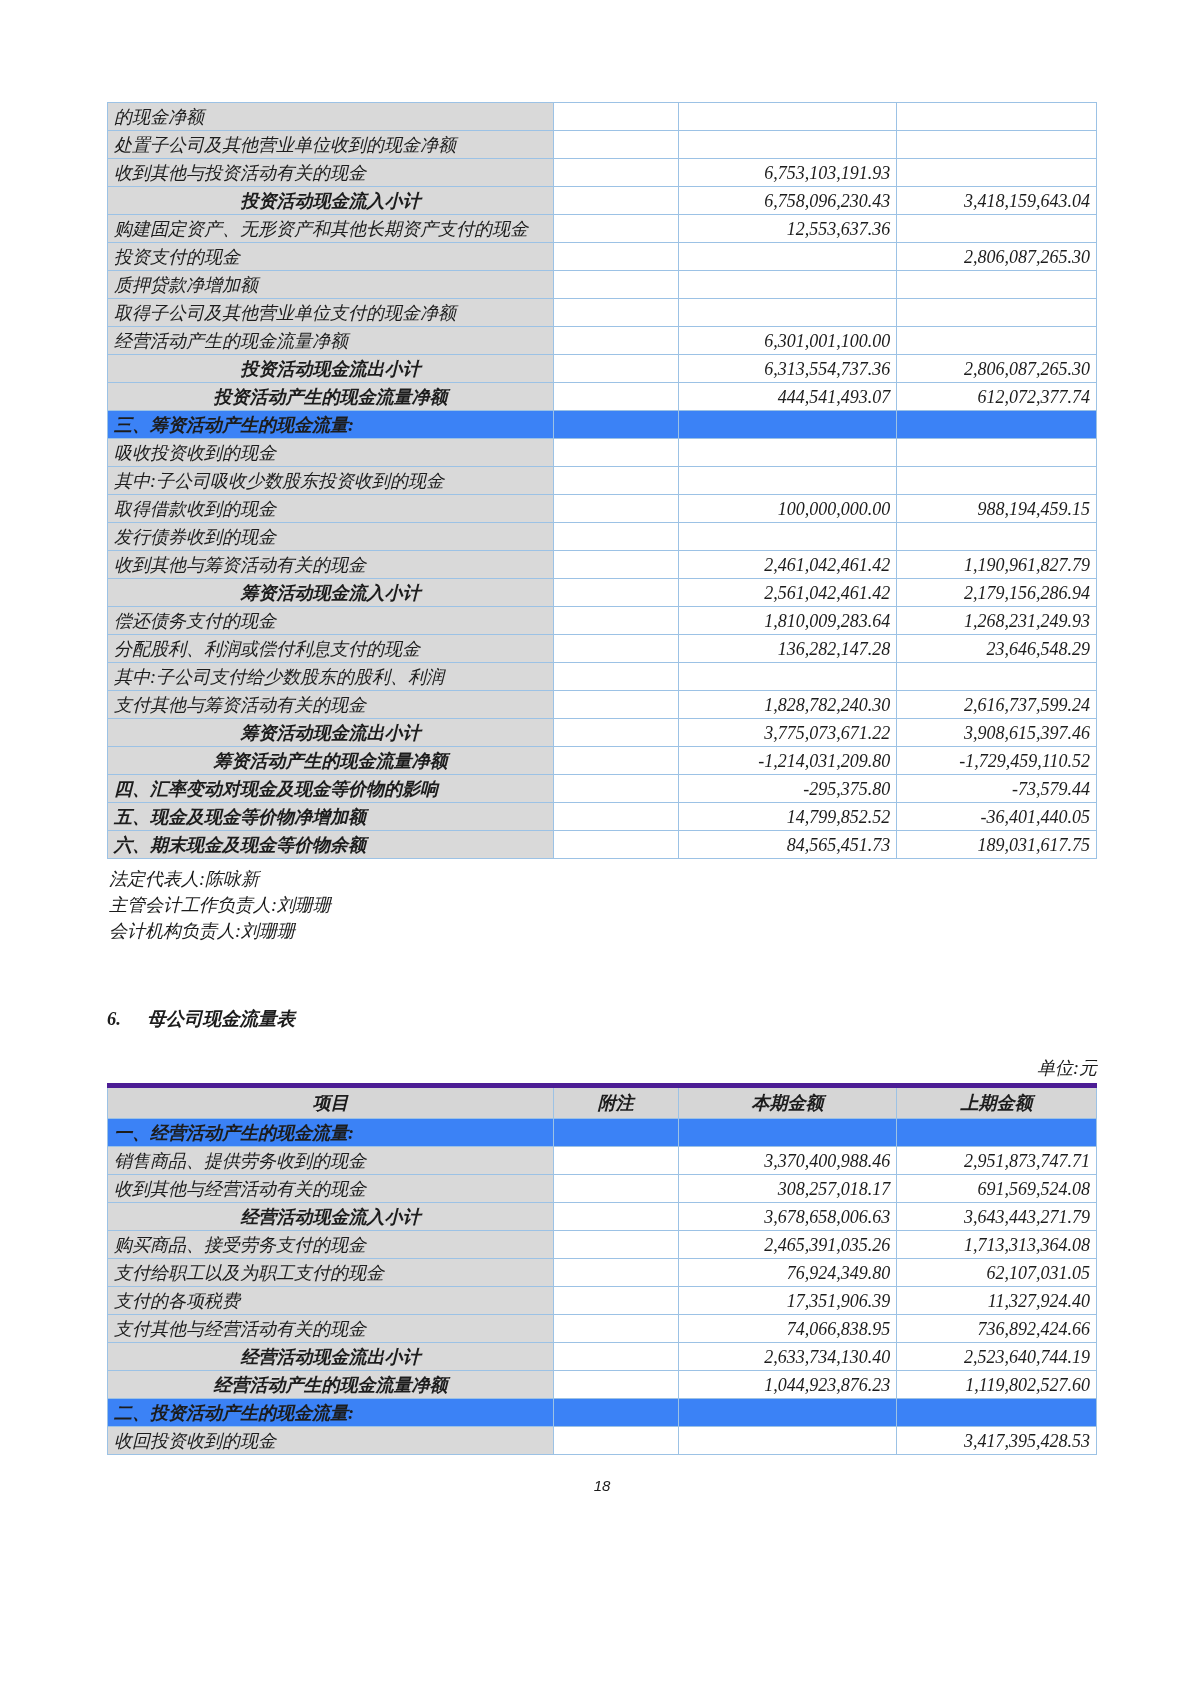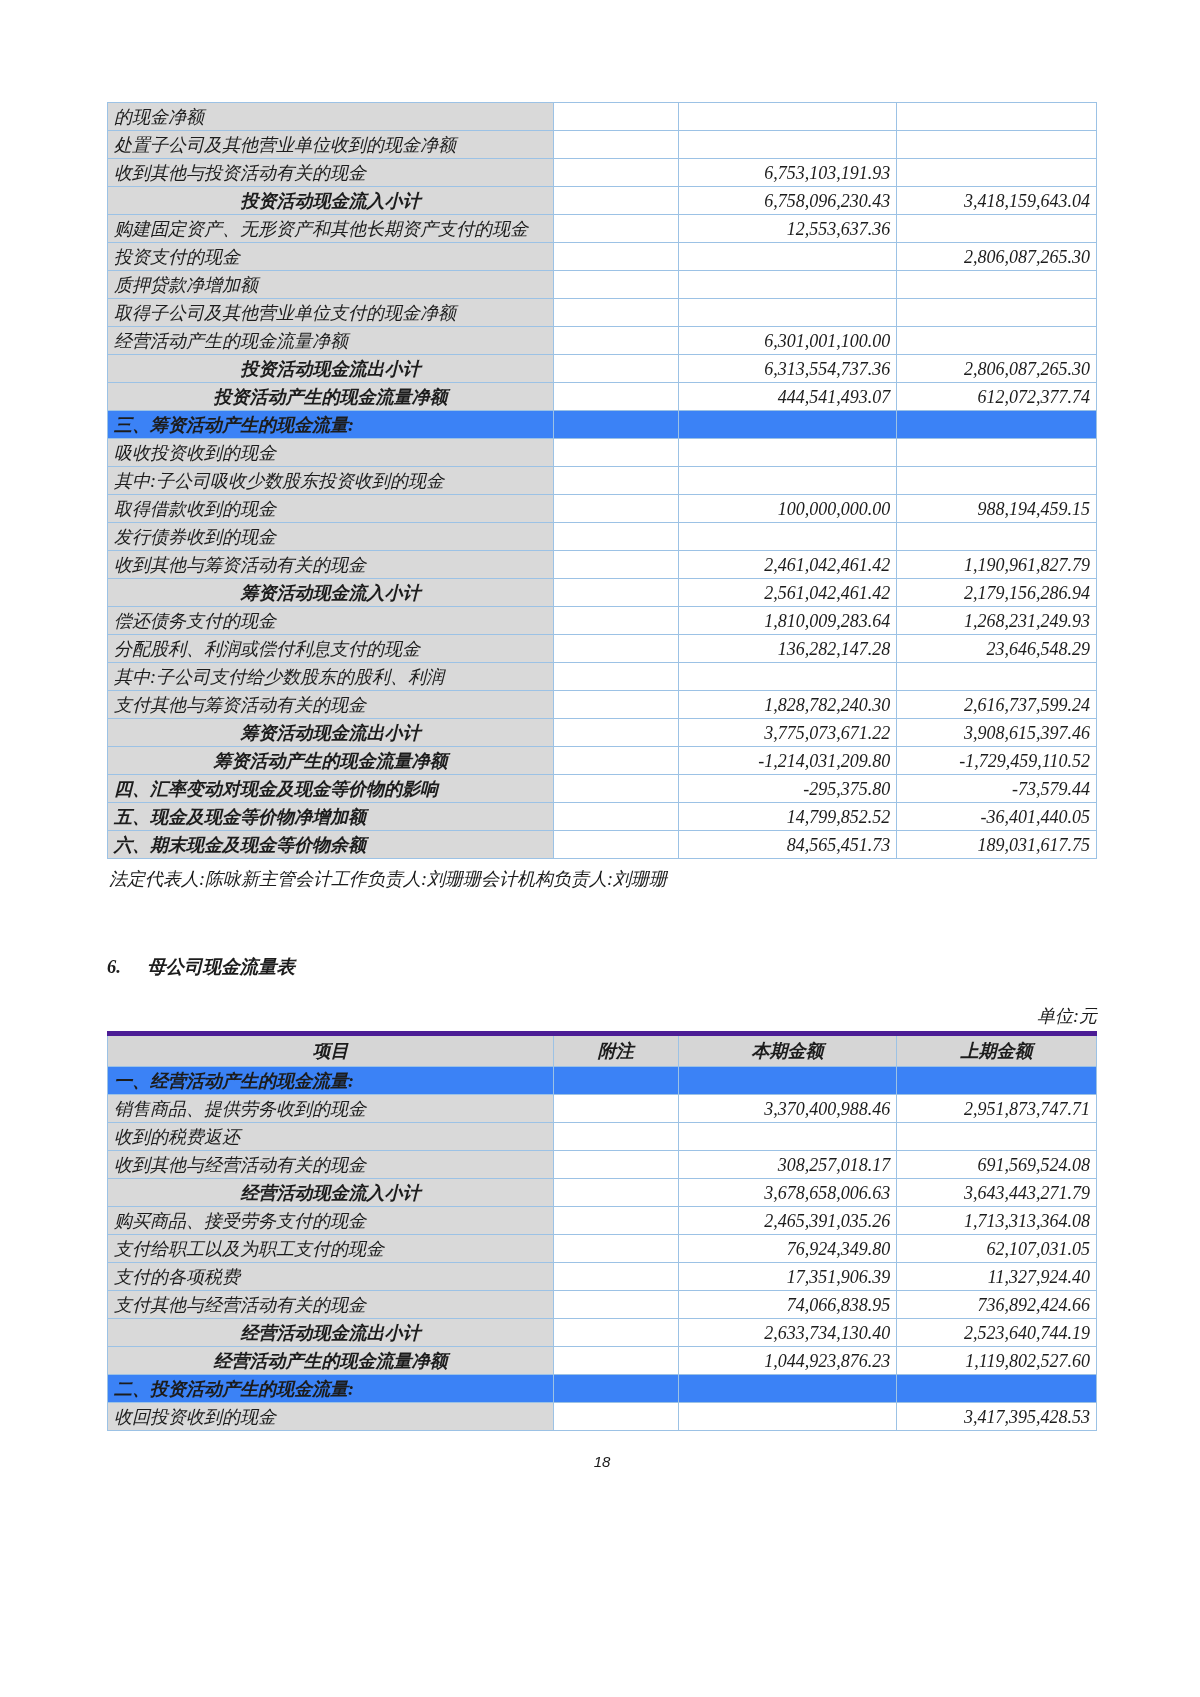--- a/index.html
+++ b/index.html
@@ -24,22 +24,22 @@
   td.col-current,td.col-prior{background:#ffffff;text-align:right;font-variant-numeric:tabular-nums;}
   tr.row-section td{background:#3b82f6;}
   tr.row-section td.col-item{font-weight:bold;}
   tr.row-sectioninline td.col-item{font-weight:bold;}
   tr.row-subtotal td.col-item{font-weight:bold;text-align:center;}
   thead th{
     background:#d6d6d6;font-weight:bold;text-align:center;
     border-top:5px solid #4c1d95;height:30px;
   }
   .signatures{
-    display:flex;justify-content:flex-start;
-    padding:7px 62px 0 2px;font-size:18px;line-height:26px;
+    display:flex;justify-content:center;
+    padding:7px 62px 0 2px;font-size:18px;line-height:26px;flex-direction:column;
   }
   .section-heading{
     margin-top:62px;font-weight:bold;font-size:18.5px;line-height:26px;
     display:flex;align-items:baseline;
   }
   .section-heading .num{display:inline-block;width:40px;}
   .unit-label{margin-top:24px;margin-bottom:3px;text-align:right;font-size:18px;line-height:24px;}
   .page-number{margin-top:22px;text-align:center;font-size:15px;font-family:"Liberation Sans","DejaVu Sans",sans-serif;}
 </style>
 </head>
@@ -255,26 +255,20 @@
           <td class="col-current"></td>
           <td class="col-prior"></td>
         </tr>
         <tr class="row-normal">
           <td class="col-item">销售商品、提供劳务收到的现金</td>
           <td class="col-note"></td>
           <td class="col-current">3,370,400,988.46</td>
           <td class="col-prior">2,951,873,747.71</td>
         </tr>
         <tr class="row-normal">
-          <td class="col-item">收到的税费返还</td>
-          <td class="col-note"></td>
-          <td class="col-current"></td>
-          <td class="col-prior"></td>
-        </tr>
-        <tr class="row-normal">
           <td class="col-item">收到其他与经营活动有关的现金</td>
           <td class="col-note"></td>
           <td class="col-current">308,257,018.17</td>
           <td class="col-prior">691,569,524.08</td>
         </tr>
         <tr class="row-subtotal">
           <td class="col-item">经营活动现金流入小计</td>
           <td class="col-note"></td>
           <td class="col-current">3,678,658,006.63</td>
           <td class="col-prior">3,643,443,271.79</td>

